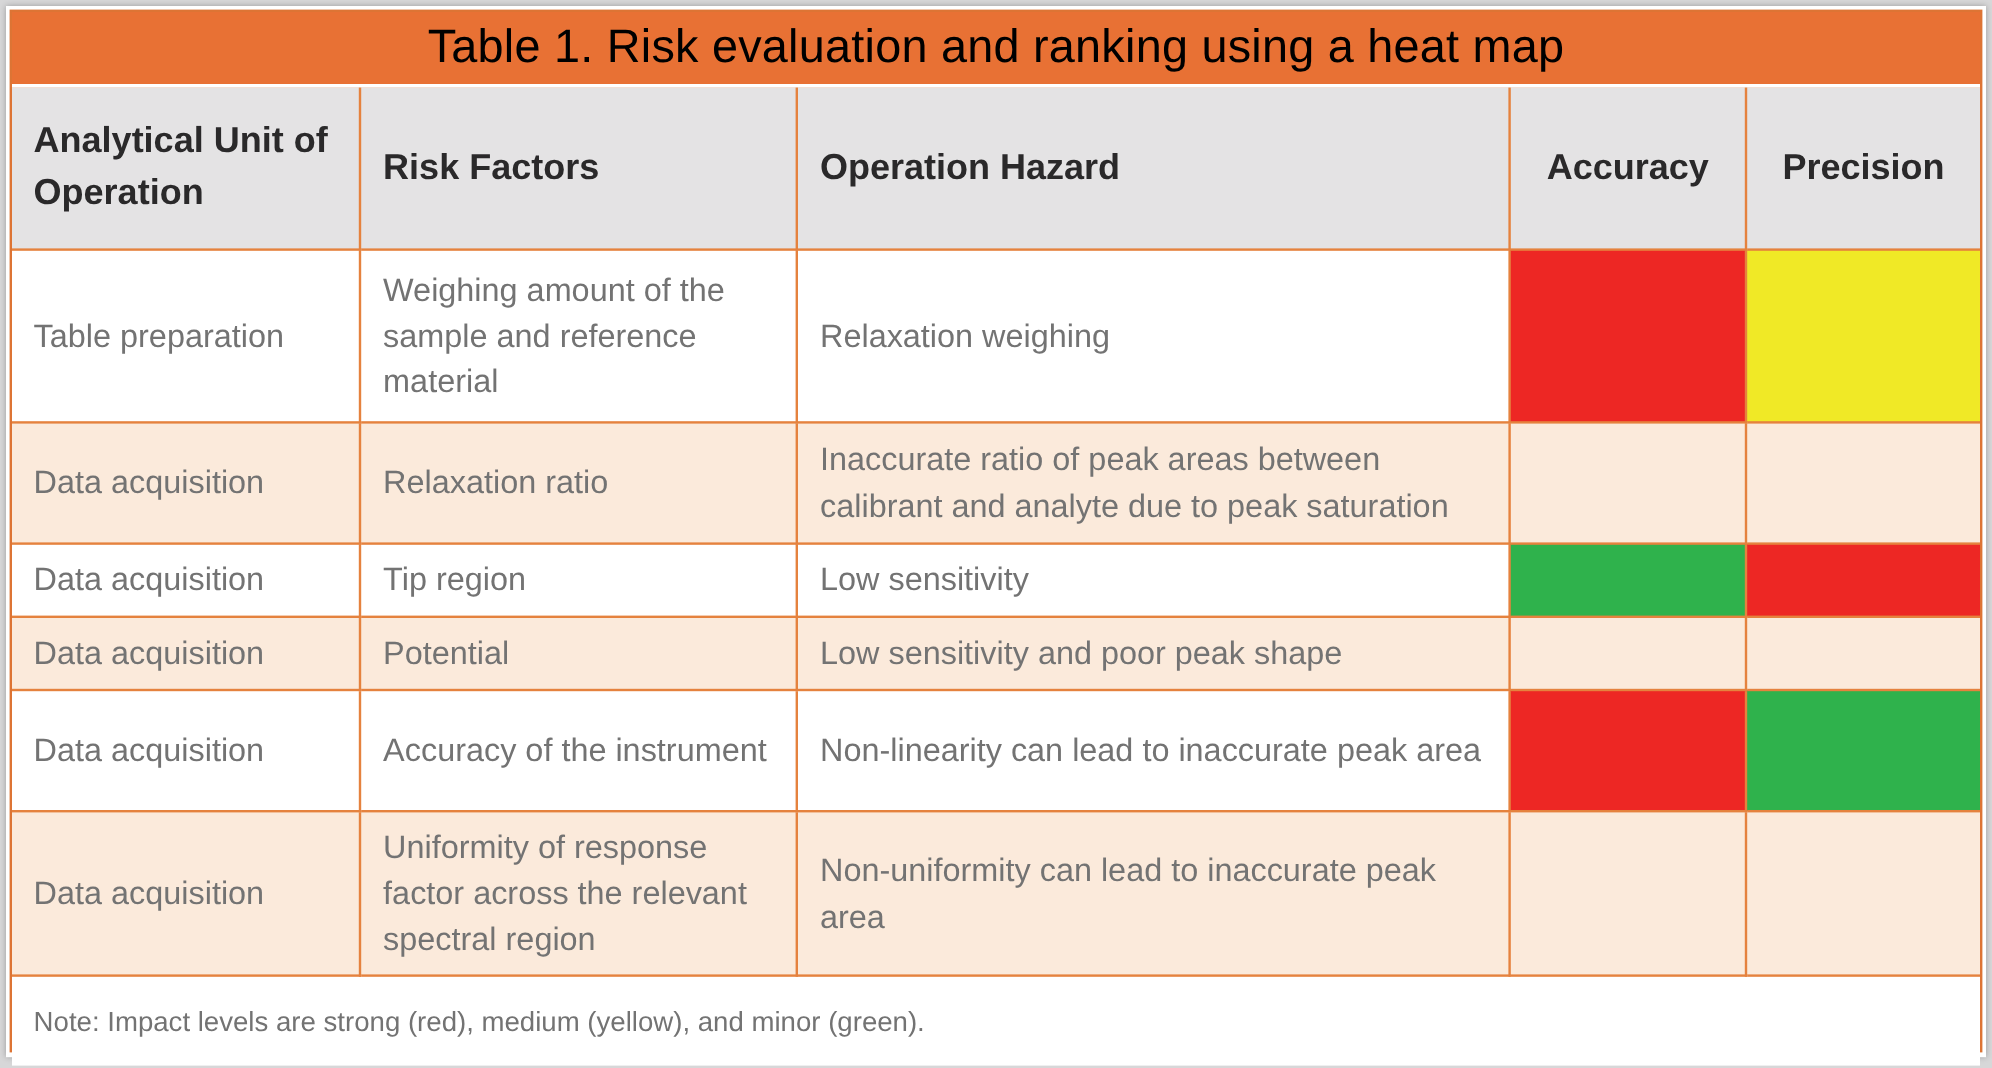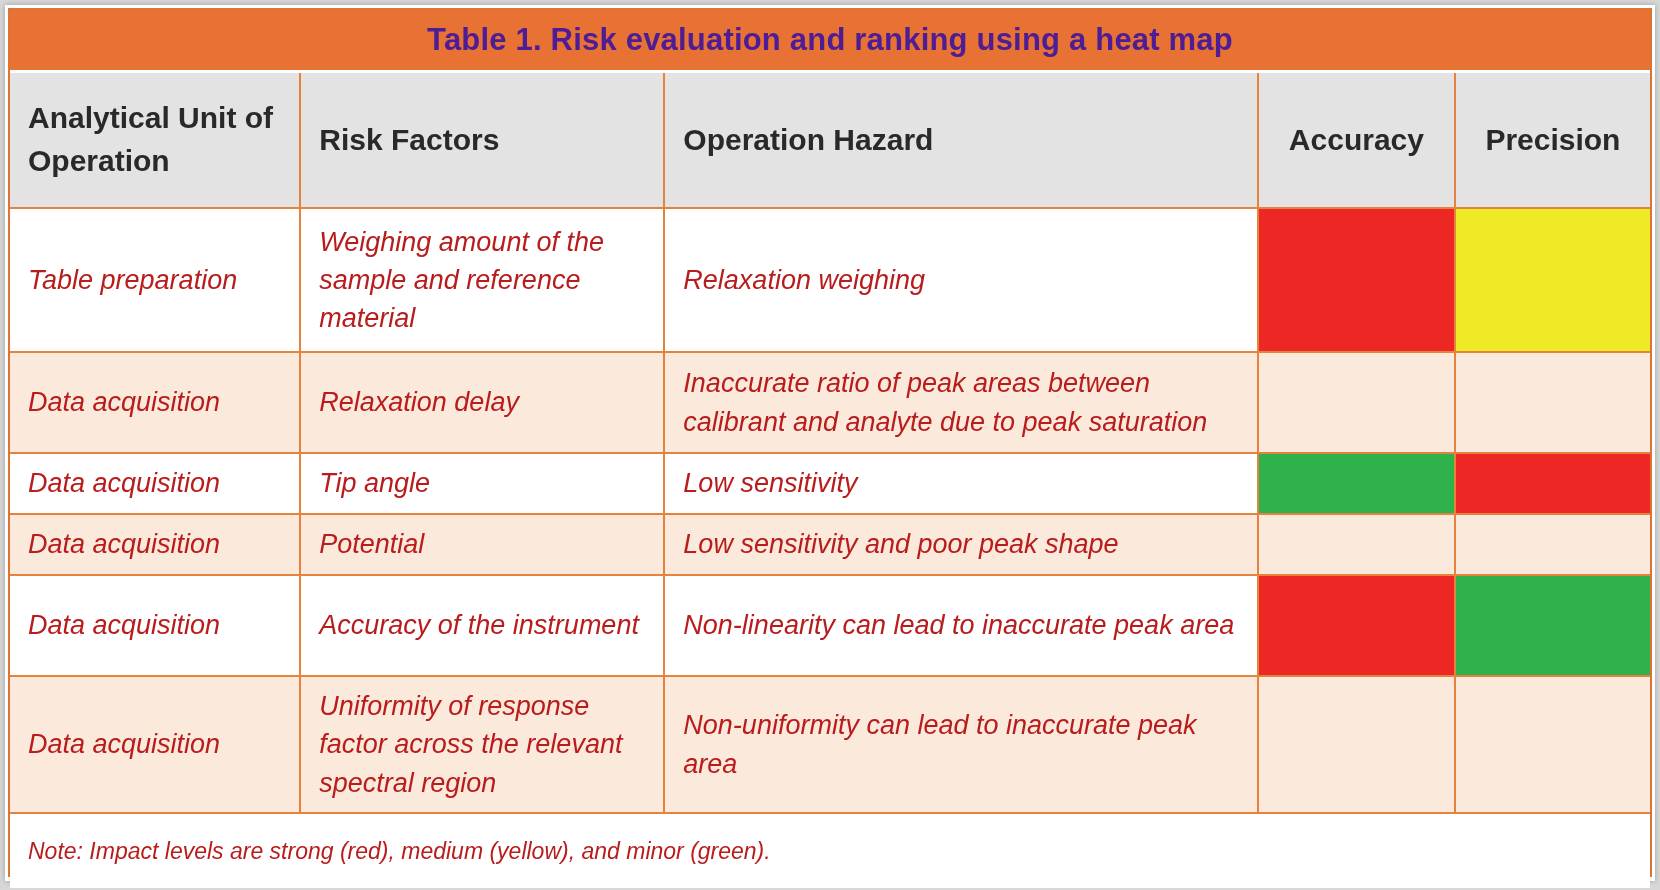--- a/index.html
+++ b/index.html
@@ -21,21 +21,21 @@
     display: flex; flex-direction: column;
     background: #ffffff;
   }
   .titlebar {
     height: 60px; flex: 0 0 60px;
     background: #e87134;
     border-bottom: 3px solid #ffffff;
     display: flex; align-items: center; justify-content: center;
   }
   .titlebar .title {
-    color: #4c1d95; font-weight: bold; font-size: 31px;
+    color: #000000; font-weight: normal; font-size: 39px;
     letter-spacing: 0.2px;
   }
   table {
     width: 100%; flex: 1 1 auto;
     border-collapse: collapse;
     border: 2px hidden;
     table-layout: fixed;
   }
   col.c-unit   { width: 17.7%; }
   col.c-risk   { width: 22.2%; }
@@ -51,23 +51,22 @@
   th {
     background: #e4e3e4;
     color: #2a292a;
     font-size: 30px; font-weight: bold;
     text-align: left;
     height: 110px;
   }
   th.center { text-align: center; padding: 12px 6px; }
   td {
     font-size: 27px;
-    color: #b91c1c;
+    color: #737373;
     background: #ffffff;
-    font-style: italic;
   }
   tr.alt td { background: #fbeadb; }
   tr.rh-tall   { height: 144px; }
   tr.rh-med    { height: 101px; }
   tr.rh-short  { height: 61px; }
   tr.rh-xtall  { height: 137px; }
   td.heat { padding: 0; }
   td[data-level="red"]    { background: #ed2724; }
   td[data-level="yellow"] { background: #f0e926; }
   td[data-level="green"]  { background: #2fb24c; }
@@ -107,29 +106,29 @@
         <tr class="rh-tall">
           <td>Table preparation</td>
           <td>Weighing amount of the sample and reference material</td>
           <td>Relaxation weighing</td>
           <td class="heat" data-level="red"></td>
           <td class="heat" data-level="yellow"></td>
         </tr>
 
         <tr class="alt rh-med">
           <td>Data acquisition</td>
-          <td>Relaxation delay</td>
+          <td>Relaxation ratio</td>
           <td>Inaccurate ratio of peak areas between calibrant and analyte due to peak saturation</td>
           <td class="heat" data-level="red"></td>
           <td class="heat" data-level="green"></td>
         </tr>
 
         <tr class="rh-short">
           <td>Data acquisition</td>
-          <td>Tip angle</td>
+          <td>Tip region</td>
           <td>Low sensitivity</td>
           <td class="heat" data-level="green"></td>
           <td class="heat" data-level="red"></td>
         </tr>
 
         <tr class="alt rh-short">
           <td>Data acquisition</td>
           <td>Potential</td>
           <td>Low sensitivity and poor peak shape</td>
           <td class="heat" data-level="red"></td>

